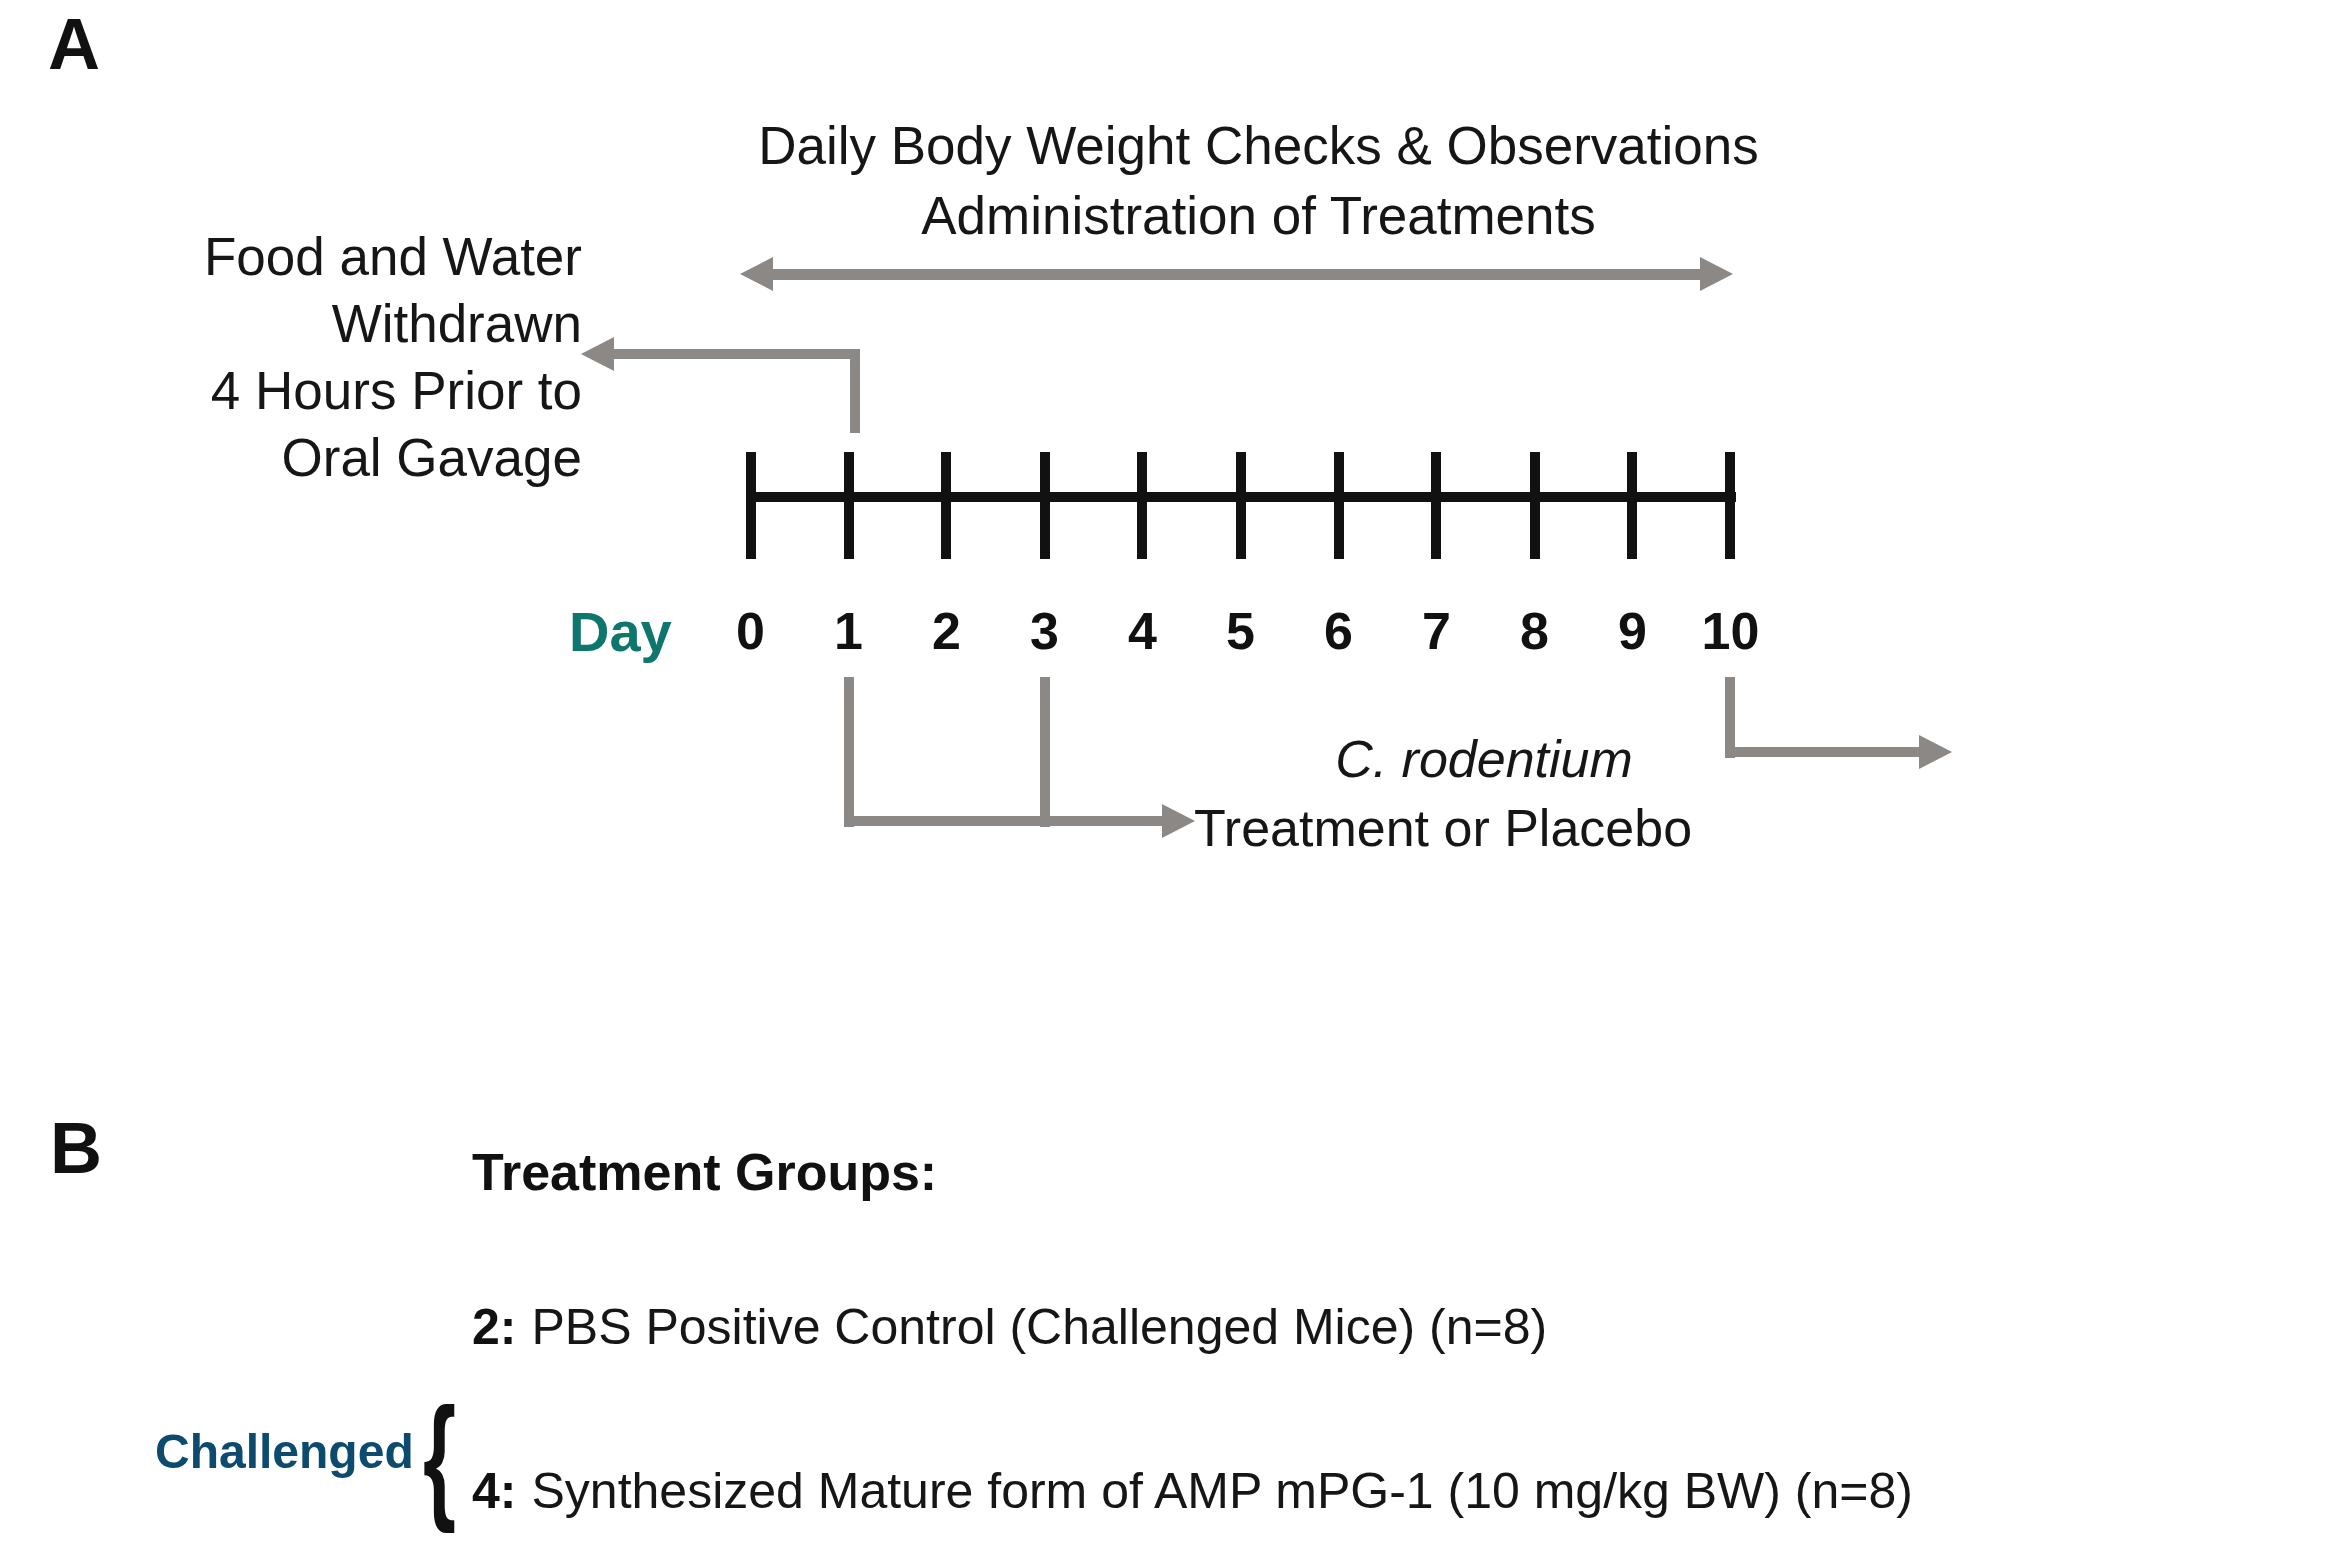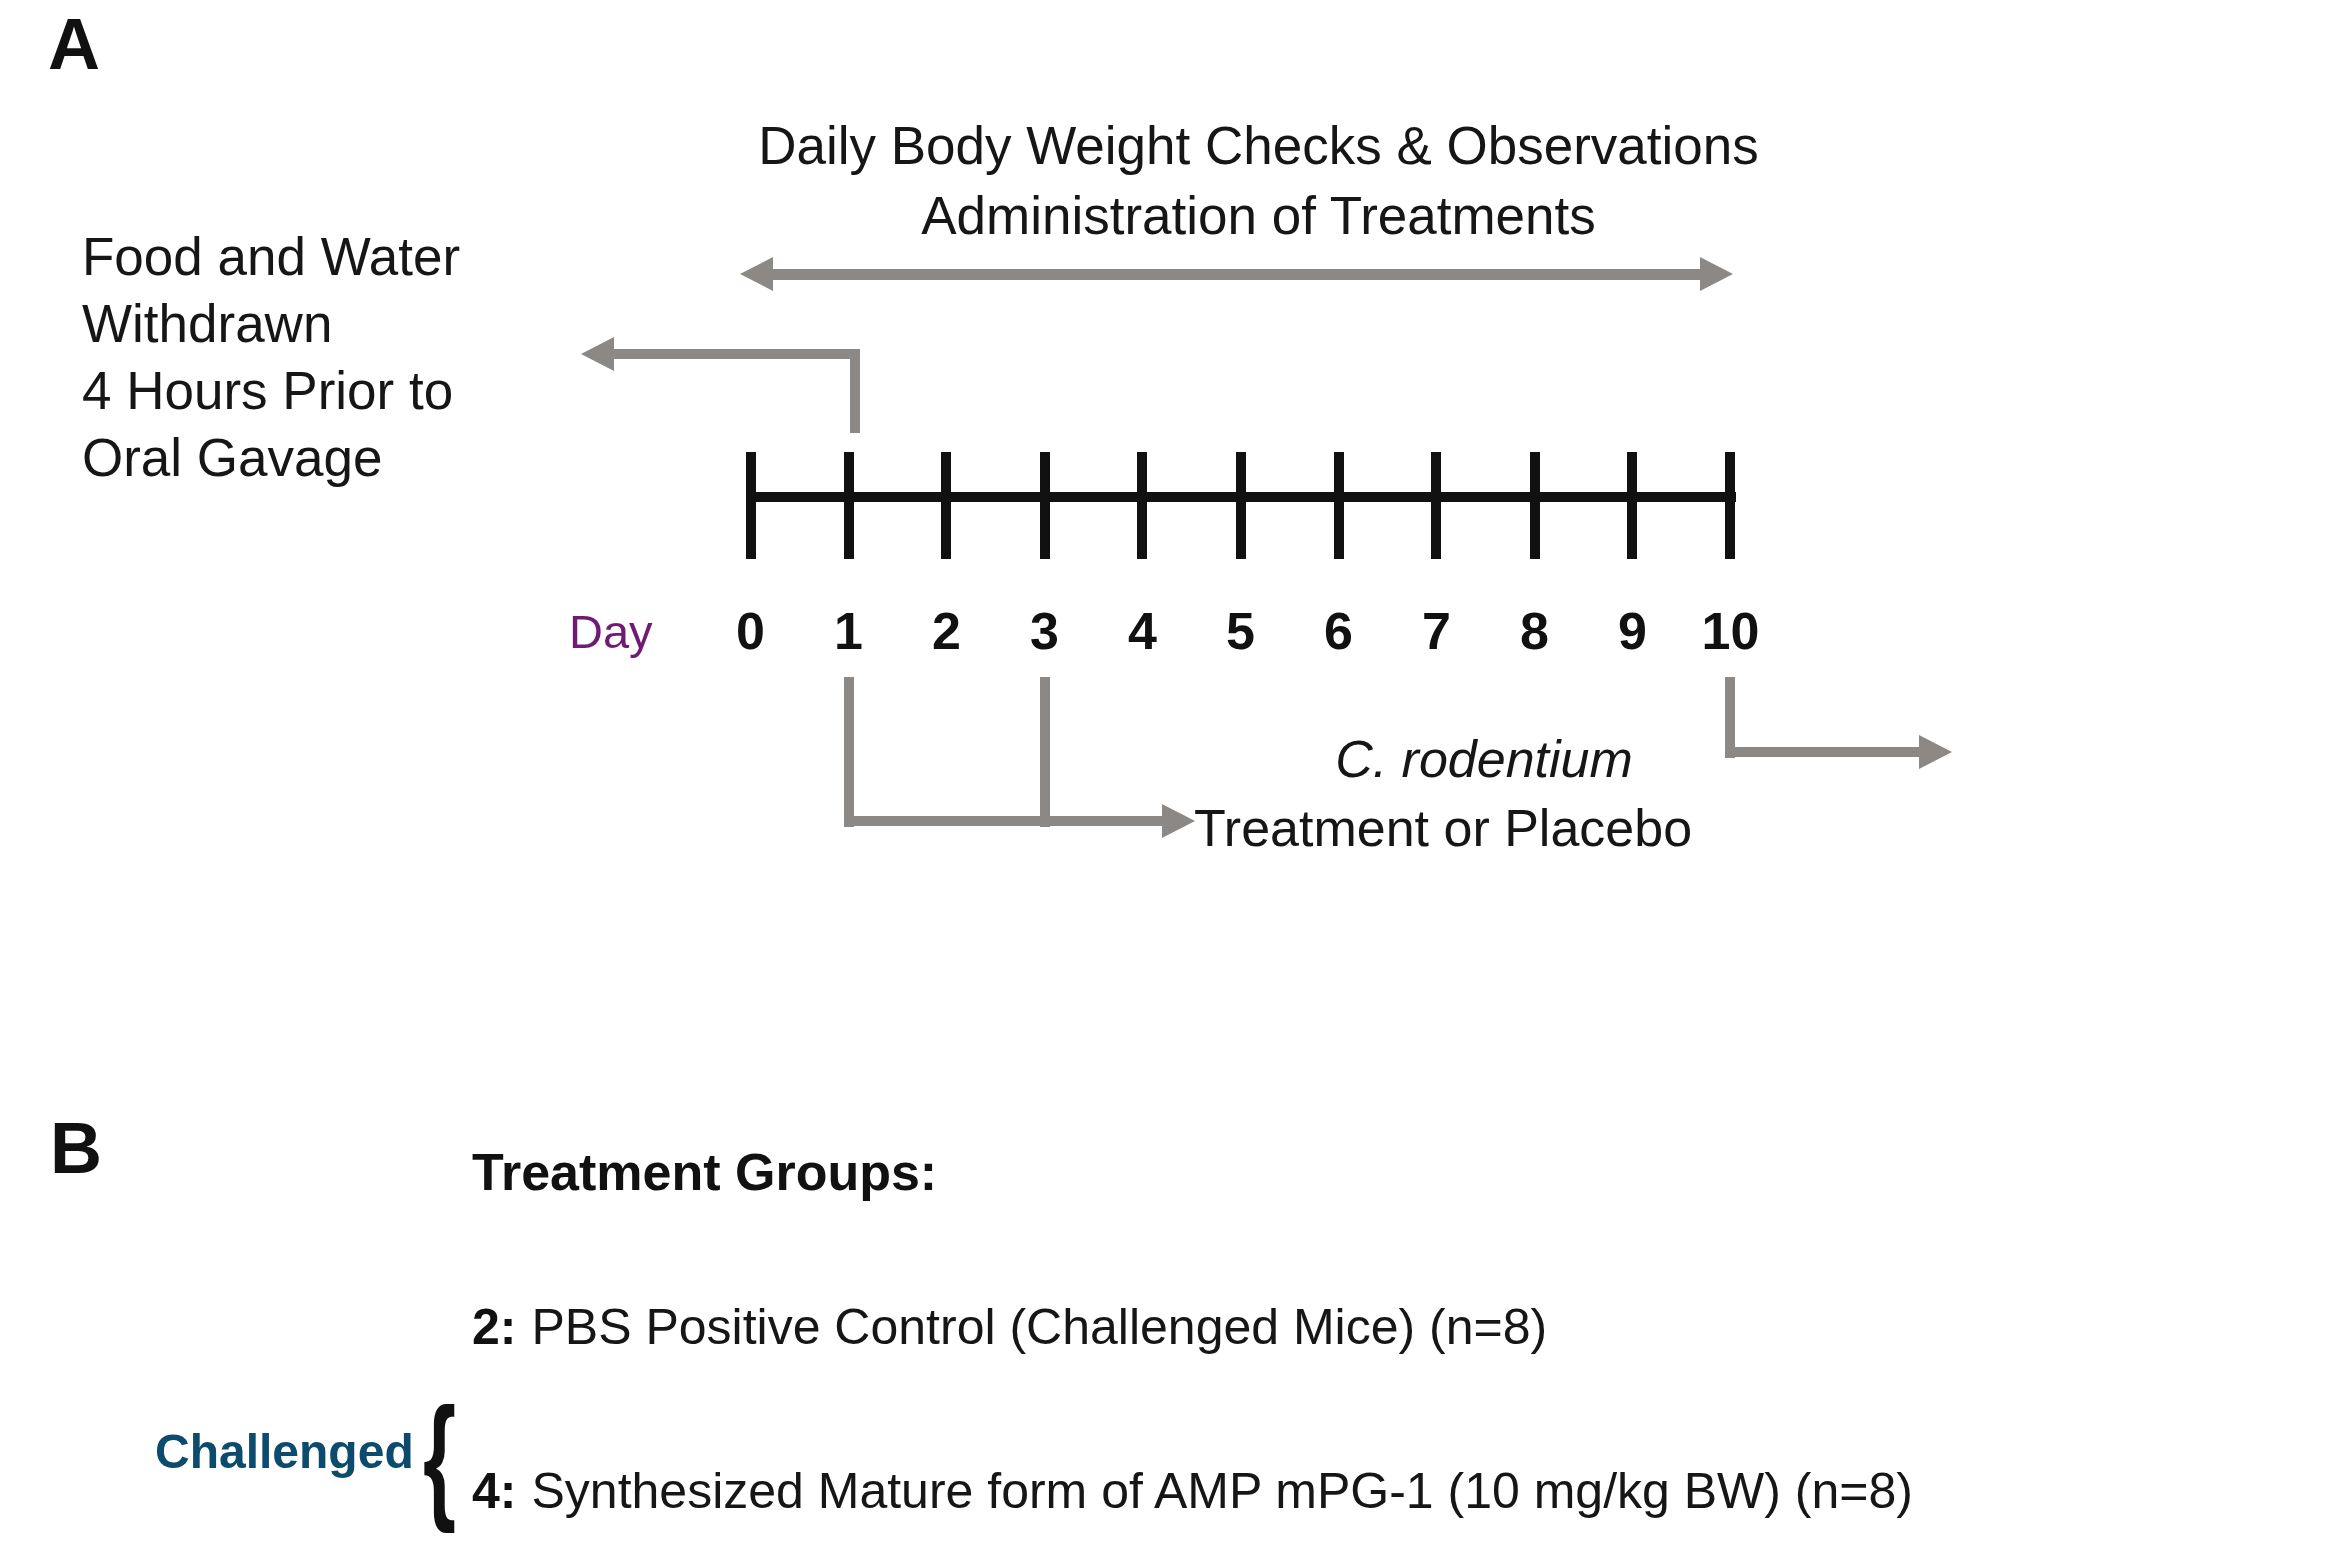--- a/index.html
+++ b/index.html
@@ -3,31 +3,31 @@
 <meta charset="utf-8">
 <style>
   html,body{margin:0;padding:0;background:#ffffff;}
   .canvas{
     position:relative;width:2342px;height:1564px;background:#ffffff;overflow:hidden;
     font-family:"Liberation Sans", sans-serif;color:#111111;
   }
   .abs{position:absolute;}
   .panel-label{font-size:72px;font-weight:bold;line-height:1;color:#111;}
   .caption{font-size:53px;line-height:70px;text-align:center;color:#161616;}
-  .note{font-size:53px;line-height:67px;text-align:left;color:#161616;}
+  .note{font-size:53px;line-height:67px;text-align:right;color:#161616;}
   .bar{position:absolute;background:#8b8885;}
   .blackbar{position:absolute;background:#111111;}
   .tick{position:absolute;width:10px;height:107px;top:452px;background:#111111;}
   .head-left{position:absolute;width:0;height:0;
     border-top:17.5px solid transparent;border-bottom:17.5px solid transparent;
     border-right:33px solid #8b8885;}
   .head-right{position:absolute;width:0;height:0;
     border-top:17.5px solid transparent;border-bottom:17.5px solid transparent;
     border-left:33px solid #8b8885;}
-  .dayrow{font-size:47px;font-weight:normal;line-height:53px;color:#701a75;}
+  .dayrow{font-size:56px;font-weight:bold;line-height:53px;color:#0f766e;}
   .daynum{position:absolute;width:75px;text-align:center;top:605px;
     font-size:52px;font-weight:bold;line-height:53px;color:#111;}
   .ital{font-style:italic;}
   .atext{font-size:52px;line-height:58px;color:#161616;margin-top:8px;}
   .b-head{font-size:52px;font-weight:bold;line-height:55px;color:#111;}
   .b-row{font-size:50px;line-height:55px;color:#161616;white-space:nowrap;}
   .b-row .num{font-weight:bold;margin-right:15px;color:#111;}
   .challenged{font-size:48px;font-weight:bold;line-height:52px;color:#0c4a6e;}
   .brace{font-size:137px;line-height:137px;font-weight:bold;color:#111;
     transform:scaleX(0.62);transform-origin:left center;}

